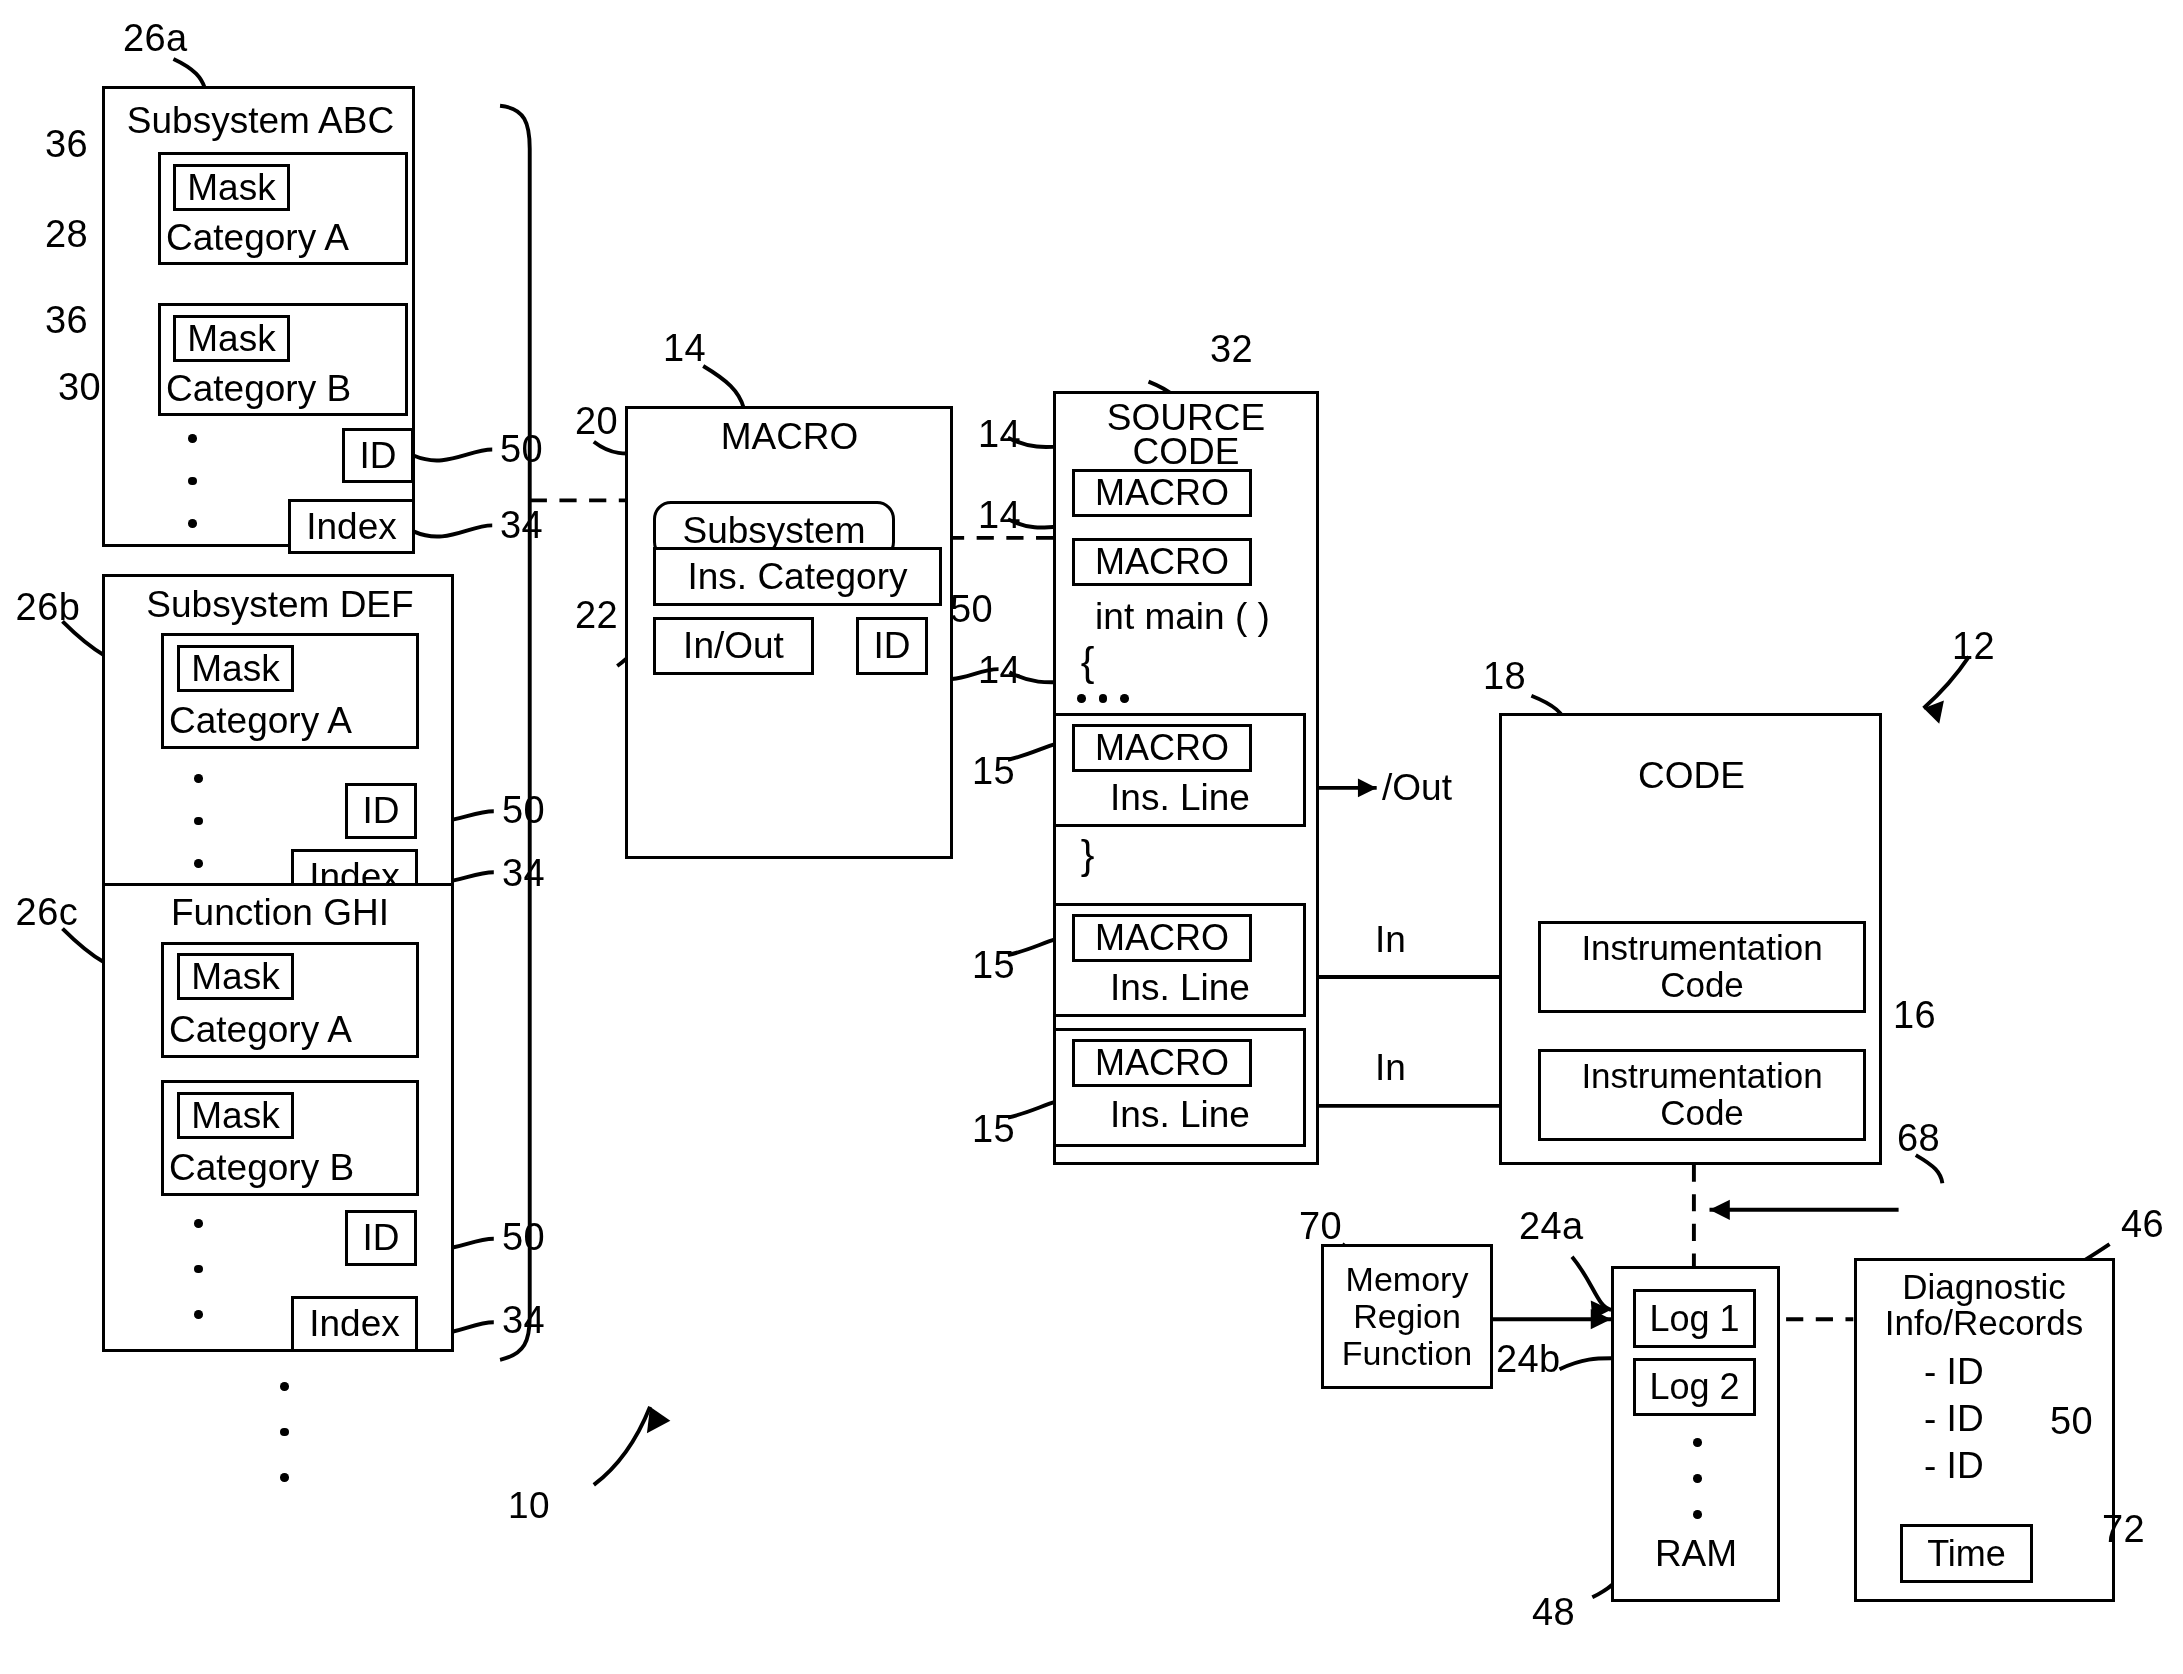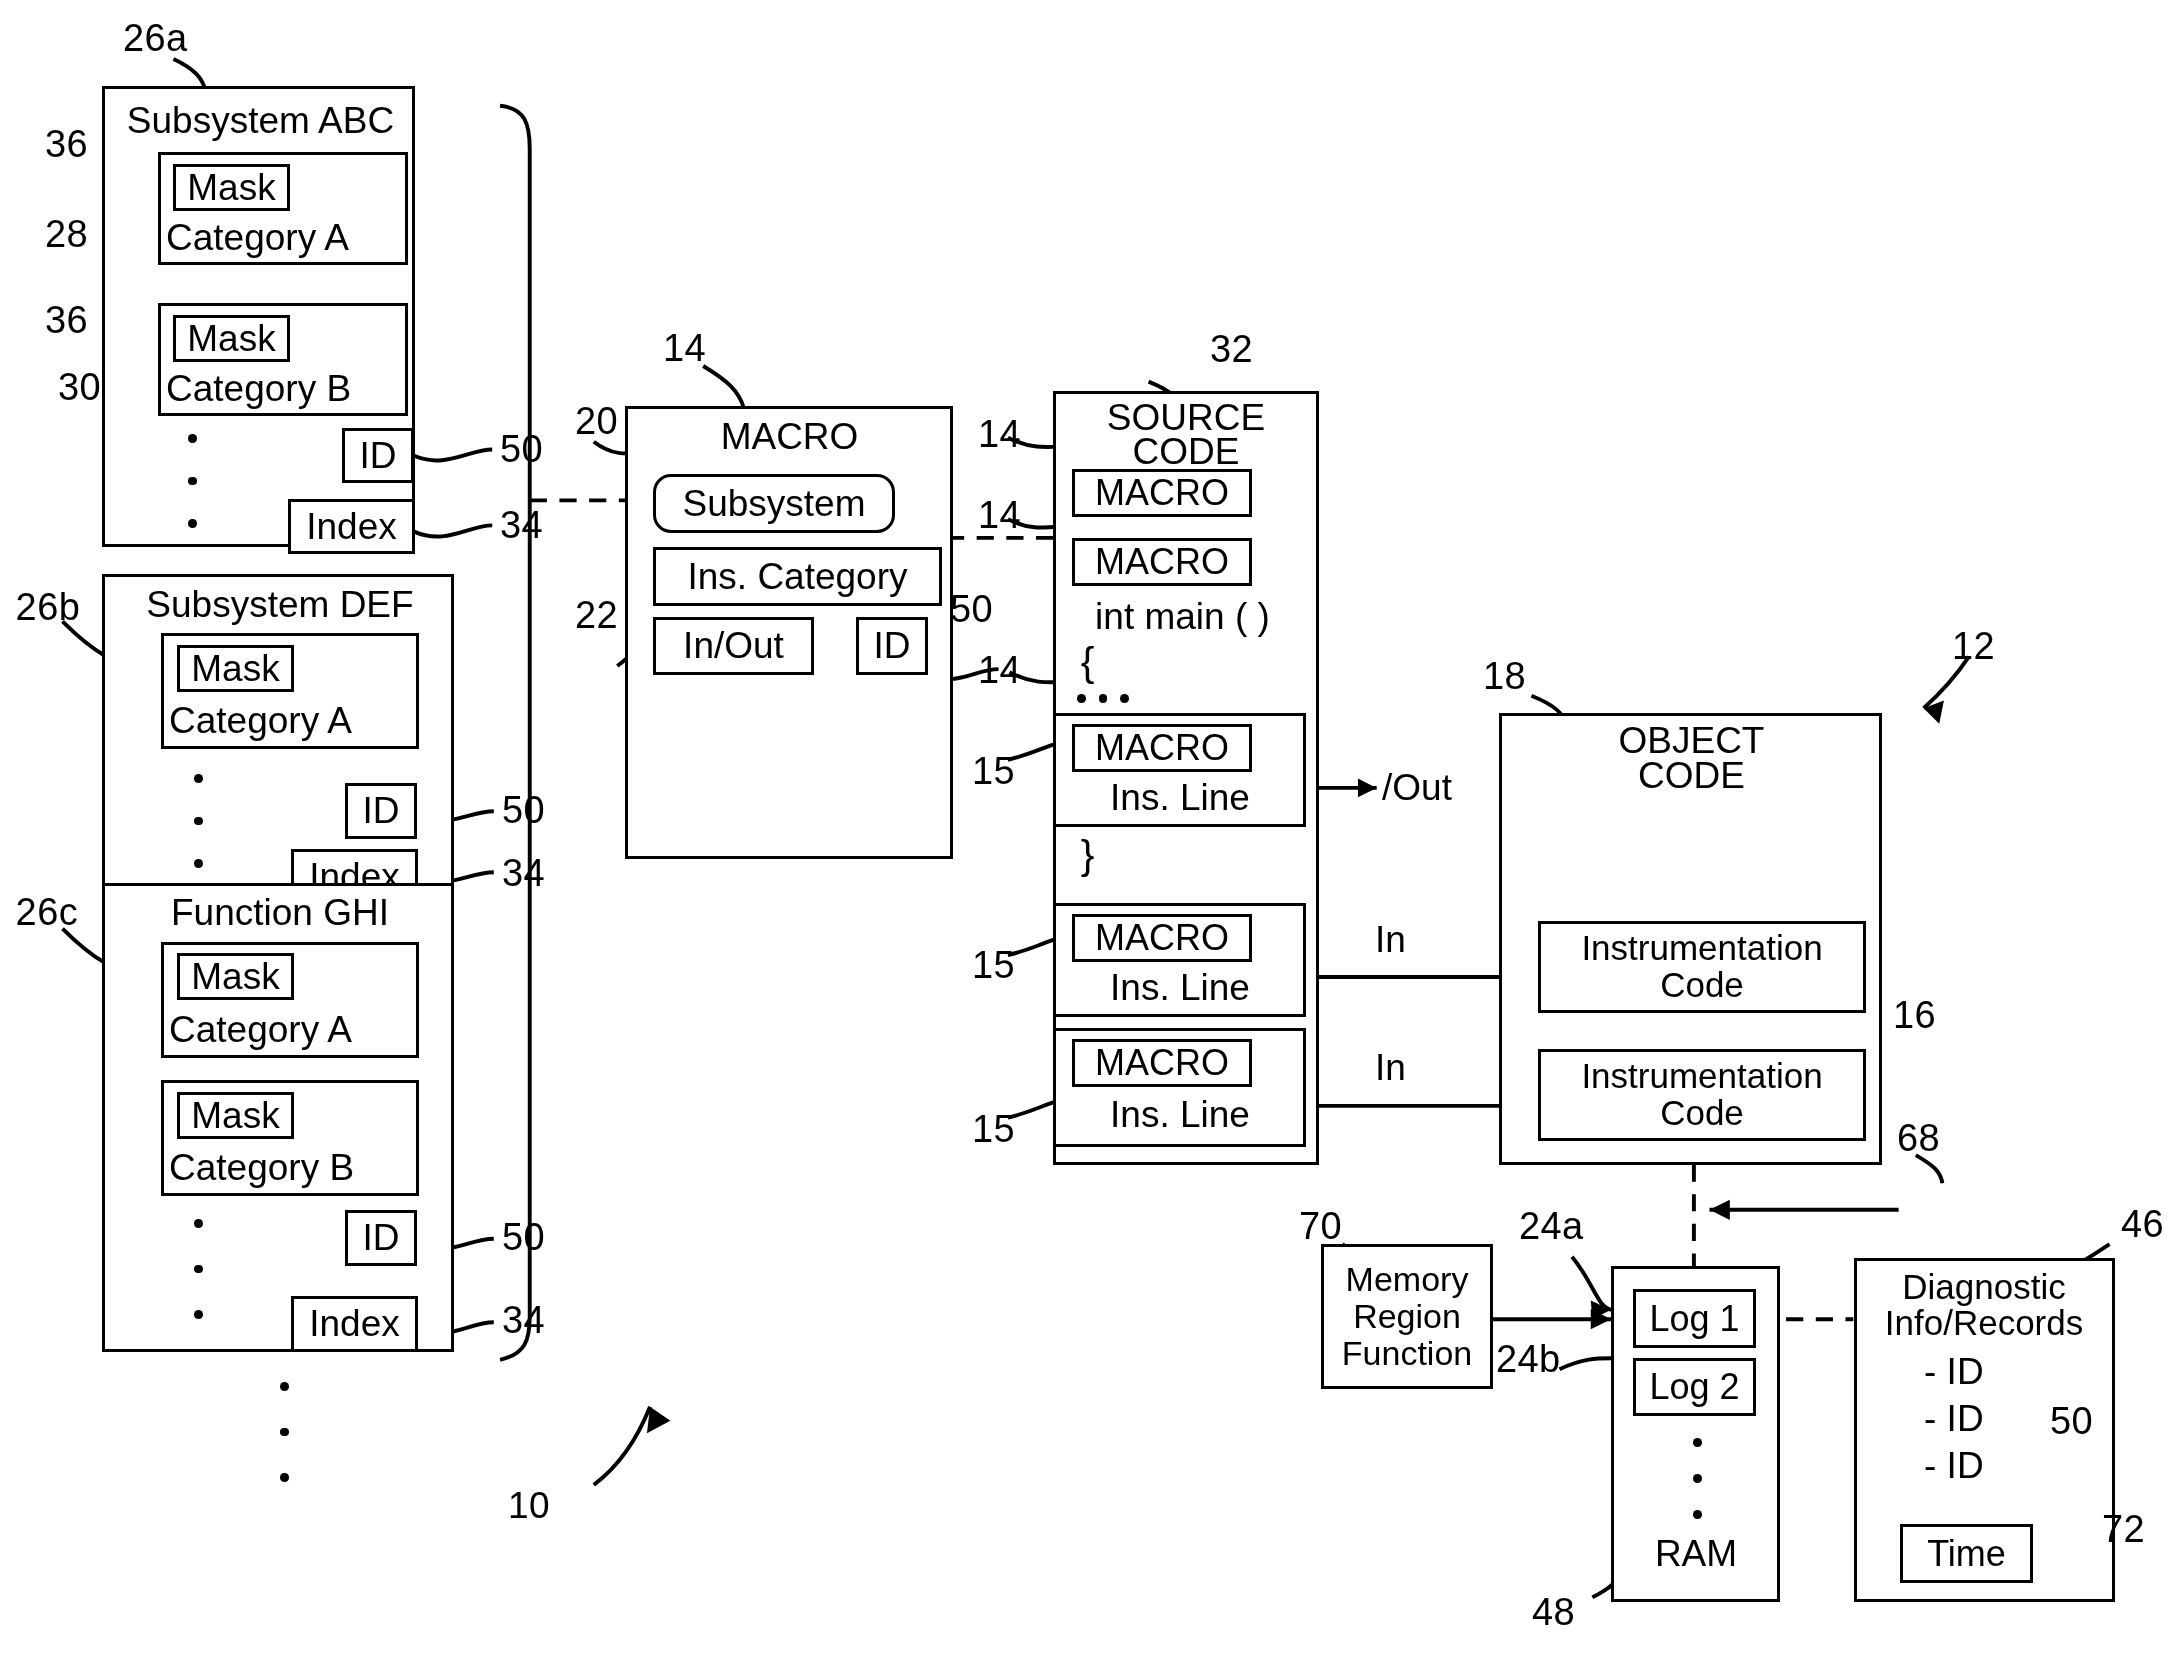--- a/index.html
+++ b/index.html
@@ -306,21 +306,21 @@
 
   <div class="ref" style="left:508px; top:1485px; font-size:37px;">10</div>
 
   <div class="ref" style="left:663px; top:327px;">14</div>
   <div class="ref" style="left:575px; top:400px;">20</div>
   <div class="ref" style="left:575px; top:594px;">22</div>
 
   <div class="box" style="left:625px; top:406px; width:328px; height:453px;"></div>
   <div class="ttl" style="left:633px; top:416px; width:313px;">MACRO</div>
 
-  <div class="thinbox" style="left:653px; top:474px; width:242px; height:59px; font-size:37px;border-radius:18px;">
+  <div class="thinbox" style="left:653px; top:501px; width:242px; height:59px; font-size:37px;border-radius:18px;">
     <span>Subsystem</span>
   </div>
   <div class="thinbox" style="left:653px; top:547px; width:289px; height:59px; font-size:37px;">
     <span>Ins. Category</span>
   </div>
   <div class="thinbox" style="left:653px; top:617px; width:161px; height:58px; font-size:37px;">
     <span>In/Out</span>
   </div>
   <div class="thinbox" style="left:856px; top:617px; width:72px; height:58px; font-size:37px;">
     <span>ID</span>
@@ -376,21 +376,20 @@
   <div class="ctr" style="left:1063px; top:1094px; width:234px; height:41px;">Ins. Line</div>
   <div class="ref" style="left:972px; top:1108px;">15</div>
 
   <div class="ctr" style="left:1382px; top:767px; width:102px; height:42px; justify-content:flex-start;text-align:center;">/Out</div>
   <div class="ctr" style="left:1375px; top:919px; width:70px; height:42px; justify-content:flex-start;">In</div>
   <div class="ctr" style="left:1375px; top:1047px; width:70px; height:42px; justify-content:flex-start;">In</div>
 
   <div class="ref" style="left:1483px; top:655px;">18</div>
   <div class="ref" style="left:1952px; top:625px;">12</div>
   <div class="box" style="left:1499px; top:713px; width:383px; height:452px;"></div>
-  <div class="ttl" style="left:1508px; top:720px; width:367px;">OBJECT</div>
   <div class="ttl" style="left:1508px; top:755px; width:367px;">CODE</div>
 
   <div class="thinbox" style="left:1538px; top:921px; width:328px; height:92px; flex-direction:column; font-size:35px; line-height:1.05;">
     <span>Instrumentation</span>
     <span>Code</span>
   </div>
   <div class="thinbox" style="left:1538px; top:1049px; width:328px; height:92px; flex-direction:column; font-size:35px; line-height:1.05;">
     <span>Instrumentation</span>
     <span>Code</span>
   </div>

